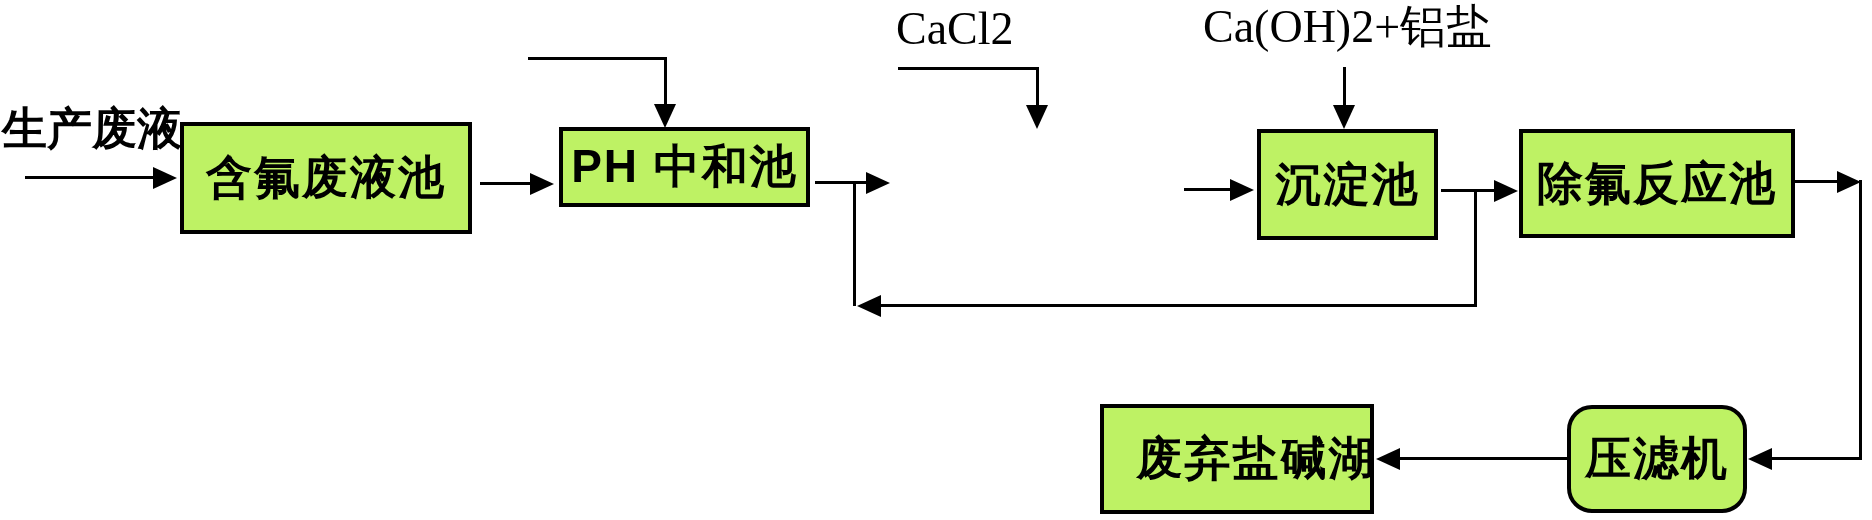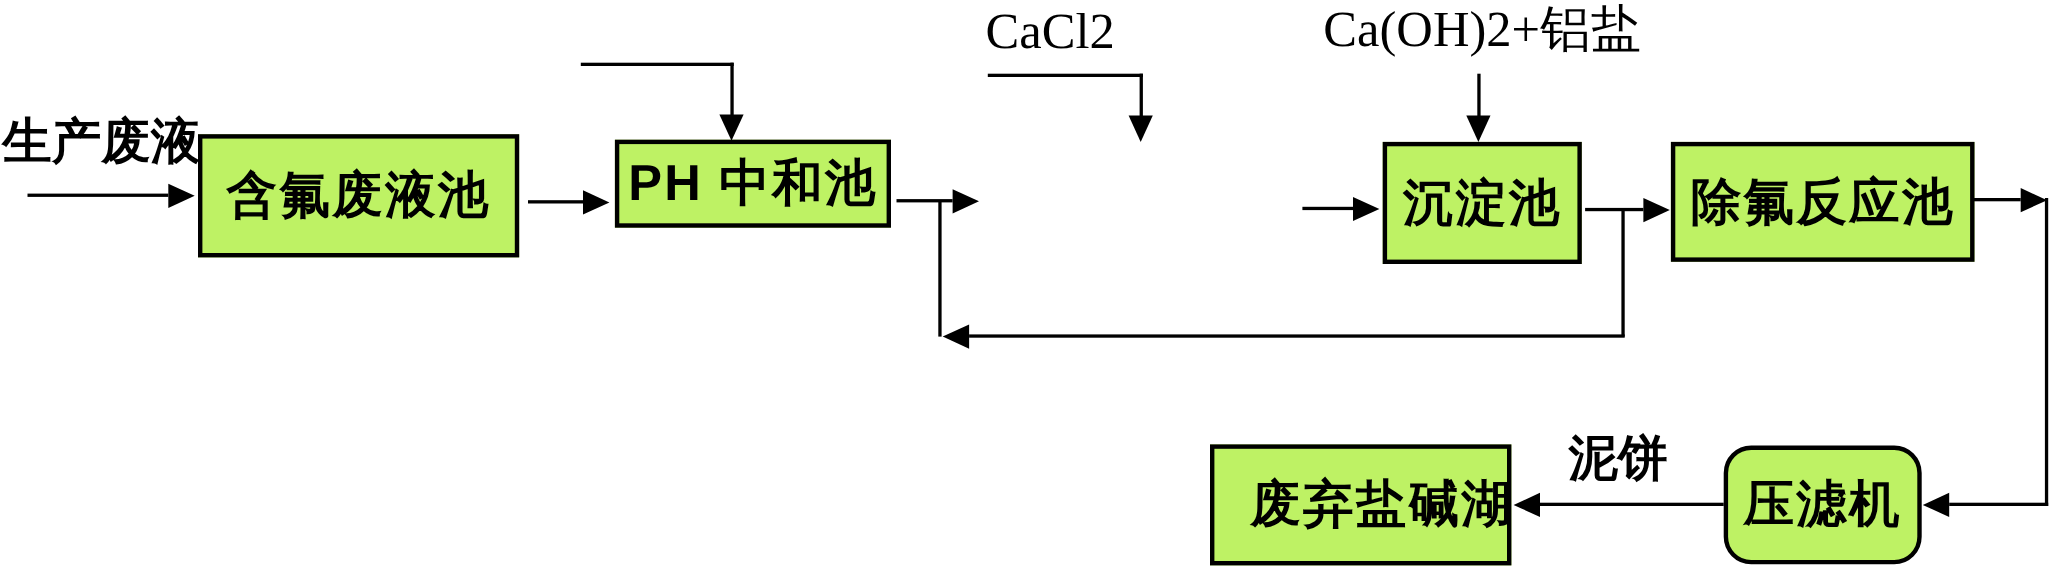--- a/index.html
+++ b/index.html
@@ -41,21 +41,20 @@
 </head>
 <body>
 
 <div class="canvas">
 
   <div class="lbl cn" style="left:2px;top:106px;font-size:45px;">生产废液</div>
 
   <div class="lbl chem" style="left:896px;top:6px;font-size:46px;text-align:center;">CaCl2</div>
   <div class="lbl chem" style="left:1203px;top:4px;font-size:46px;">Ca(OH)2+铝盐</div>
 
-  <div class="lbl cn" style="left:1426px;top:394px;font-size:45px;">泥饼</div>
 
   <div class="node" style="left:180px;top:122px;width:292px;height:112px;">
     <span>含氟废液池</span>
   </div>
   <div class="node" style="left:559px;top:127px;width:251px;height:80px;">
     <span>PH 中和池</span>
   </div>
   <div class="node" style="left:1257px;top:129px;width:181px;height:111px;">
     <span>沉淀池</span>
   </div>

